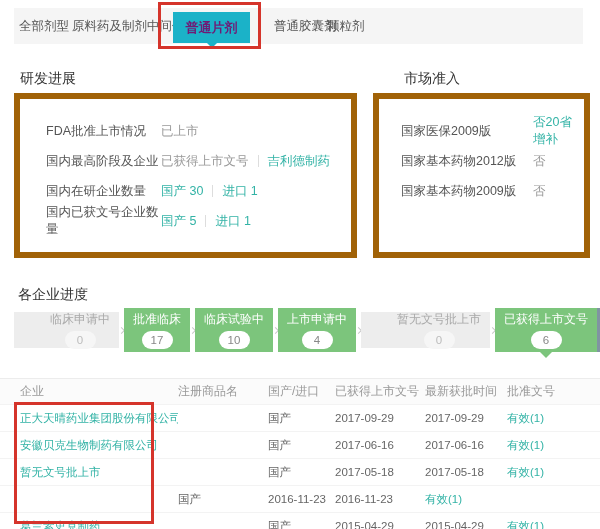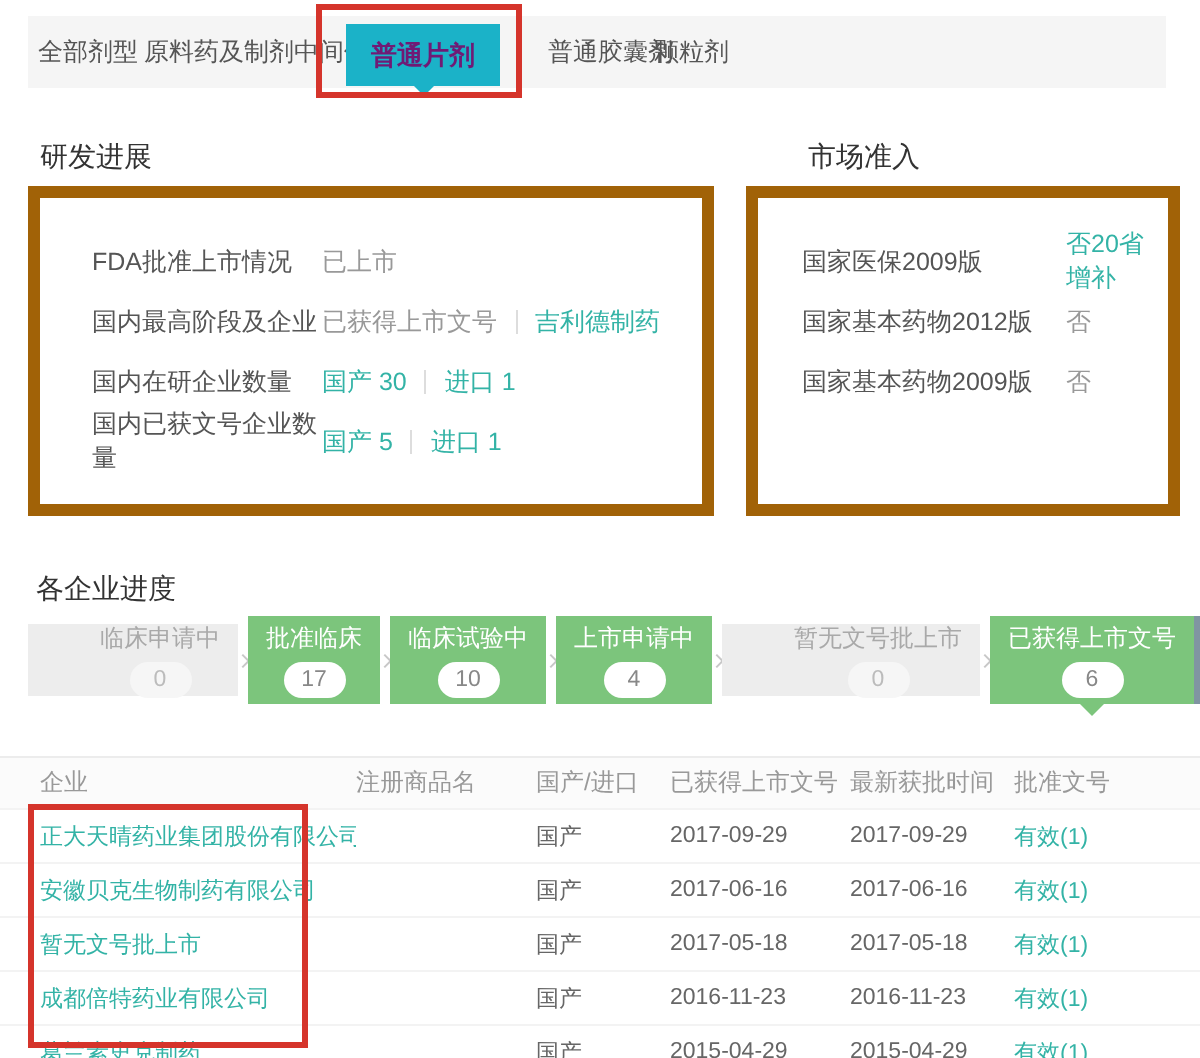--- a/index.html
+++ b/index.html
@@ -199,21 +199,20 @@
   </div>
   <div class="trow">
     <span class="cell c-link">暂无文号批上市</span>
     <span class="cell"></span>
     <span class="cell">国产</span>
     <span class="cell">2017-05-18</span>
     <span class="cell">2017-05-18</span>
     <span class="cell c-link">有效(1)</span>
   </div>
   <div class="trow">
-    <span class="cell c-link">成都倍特药业有限公司</span>
     <span class="cell"></span>
     <span class="cell">国产</span>
     <span class="cell">2016-11-23</span>
     <span class="cell">2016-11-23</span>
     <span class="cell c-link">有效(1)</span>
   </div>
   <div class="trow">
     <span class="cell c-link">葛兰素史克制药</span>
     <span class="cell"></span>
     <span class="cell">国产</span>

